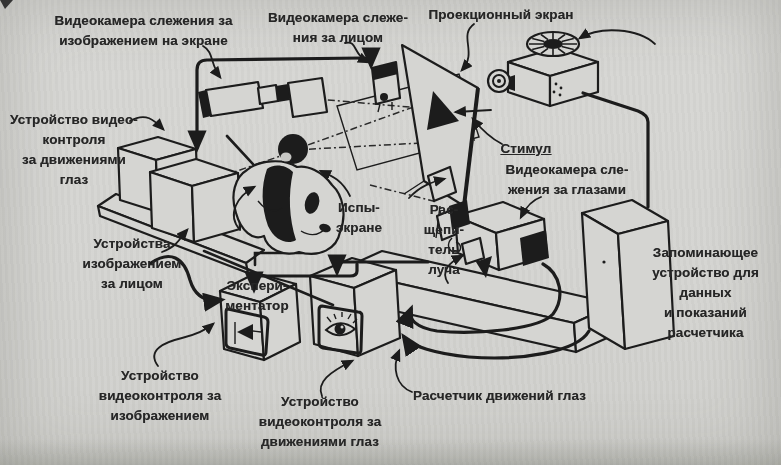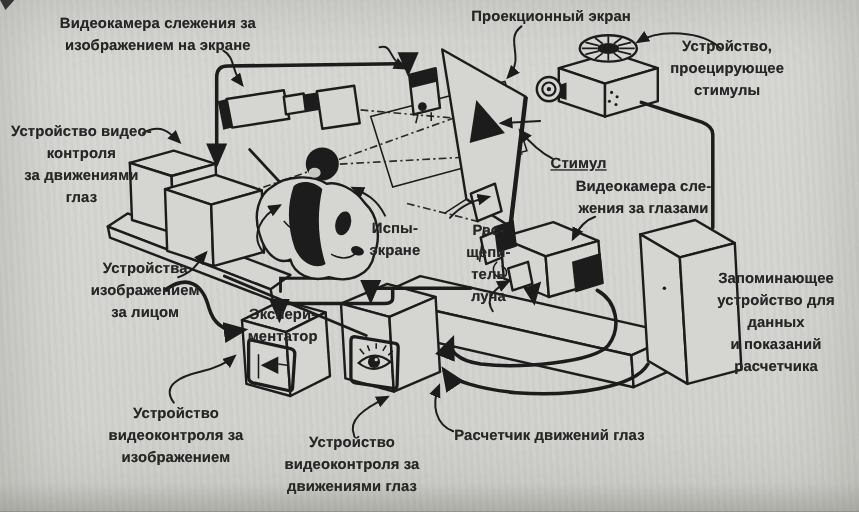--- a/index.html
+++ b/index.html
@@ -198,41 +198,40 @@
       <path class="lead" d="M 541,197 C 532,200 526,207 521,217" marker-end="url(#ah)"></path>
       <path class="lead" d="M 448,283 C 440,271 450,262 462,256" marker-end="url(#ah)"></path>
       <path class="lead" d="M 158,366 C 146,350 165,342 182,338 C 198,334 206,330 213,324" marker-end="url(#ah)"></path>
       <path class="lead" d="M 322,396 C 316,382 330,372 352,361" marker-end="url(#ah)"></path>
       <path class="lead" d="M 412,392 C 396,386 392,368 399,351" marker-end="url(#ah)"></path>
     </g>
   </svg>
 
   <div class="label" style="left:36px;  top:11px;  width:215px;">Видеокамера слежения за
 изображением на экране</div>
+  <div class="label" style="left:258px; top:8px;   width:160px;">Видеокамера слеже-
+ния за лицом</div>
   <div class="label" style="left:426px; top:5px;   width:150px;">Проекционный экран</div>
-  <div class="label" style="left:592px; top:32px;  width:138px;">Устройство,
-проецирующее
-стимулы</div>
   <div class="label" style="left:5px;   top:110px; width:138px;">Устройство видео-
 контроля
 за движениями
 глаз</div>
   <div class="label" style="left:52px;  top:234px; width:160px;">Устройства
 изображением
 за лицом</div>
   <div class="label" style="left:215px; top:231px; width:84px;margin-top:45px;">Экспери-
 ментатор</div>
   <div class="label" style="left:325px; top:198px; width:68px;">Испы-
 экране</div>
   <div class="label" style="left:384px; top:200px; width:56px;margin-left:32px;">Рас-
 щепи-
 тель
 луча</div>
   <div class="label" style="left:489px; top:139px; width:74px;text-decoration:underline;">Стимул</div>
-  <div class="label" style="left:518px; top:160px; width:134px;">Видеокамера сле-
+  <div class="label" style="left:500px; top:160px; width:134px;">Видеокамера сле-
 жения за глазами</div>
   <div class="label" style="left:633px; top:243px; width:145px;">Запоминающее
 устройство для
 данных
 и показаний
 расчетчика</div>
   <div class="label" style="left:74px;  top:366px; width:172px;">Устройство
 видеоконтроля за
 изображением</div>
   <div class="label" style="left:237px; top:392px; width:166px;">Устройство

